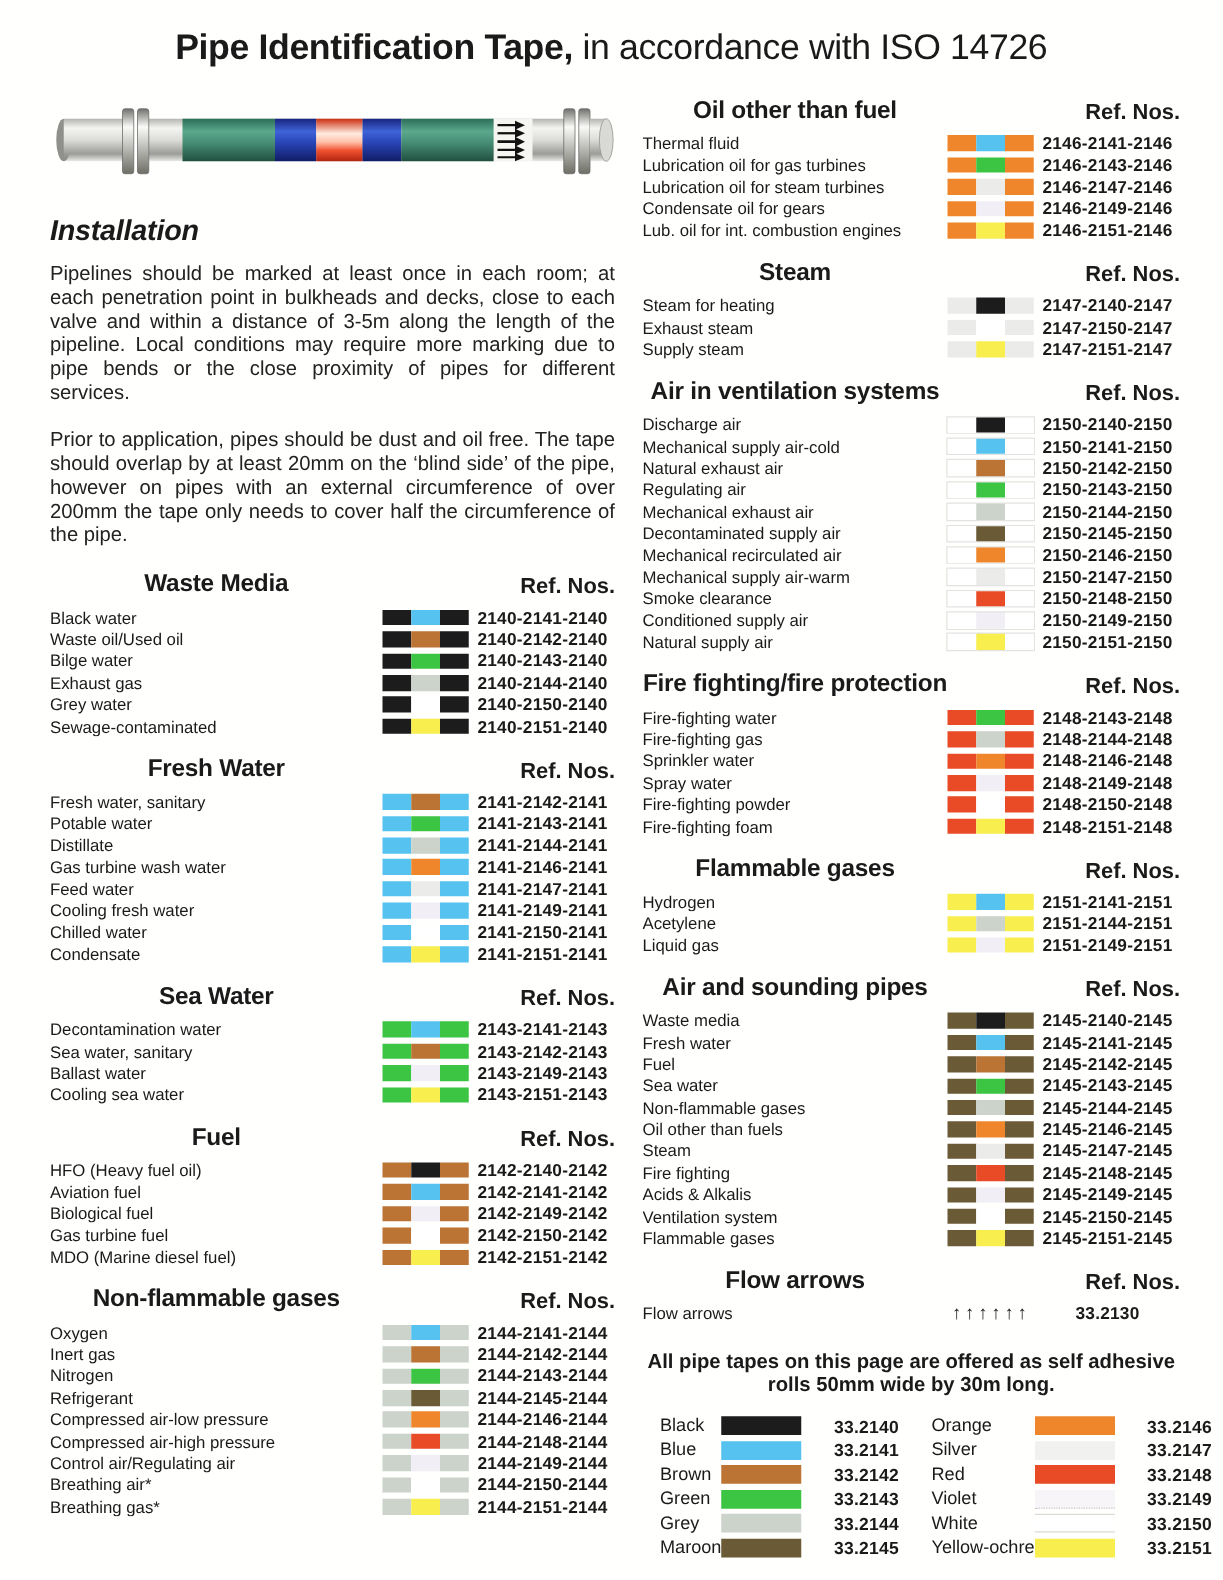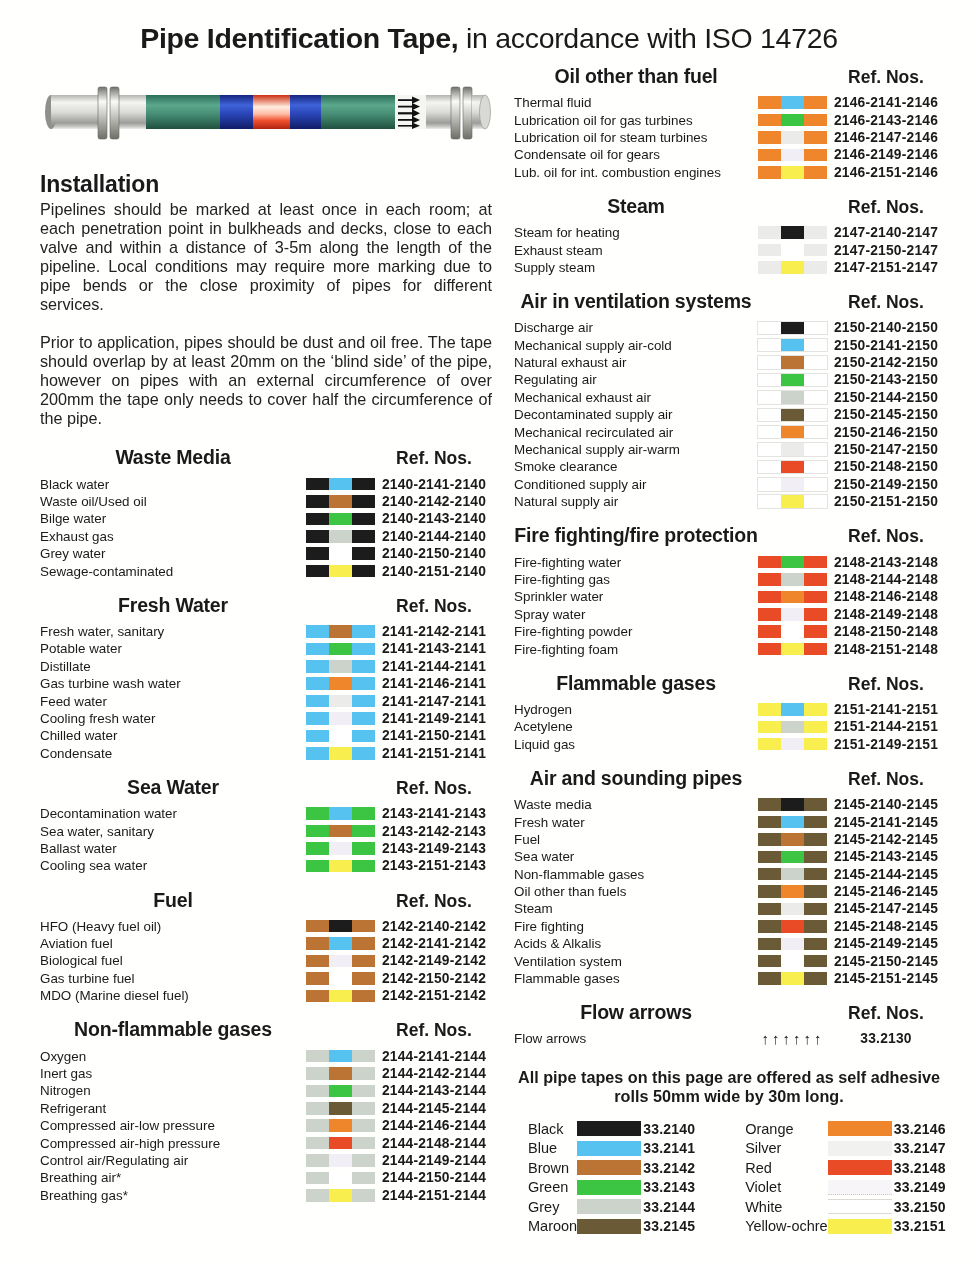--- a/index.html
+++ b/index.html
@@ -9,49 +9,49 @@
   }
   .title{margin:22px 0 6px;text-align:center;font-size:28.5px;font-weight:normal;letter-spacing:-0.3px;white-space:nowrap;}
   .title .tb{font-weight:bold;}
   .cols{display:flex;gap:22px;padding:0 34px 0 40px;}
   .col{display:block;}
   .col.left{width:452px;flex:0 0 452px;}
   .col.right{flex:1;min-width:0;}
 
   .pipe{display:block;margin:12px 0 20px 0;width:452px;height:76px;}
 
-  .inst-h{font-size:23px;font-weight:bold;margin:22px 0 2px;letter-spacing:-0.2px;}
+  .inst-h{font-size:23px;font-weight:bold;margin:22px 0 12px;letter-spacing:-0.2px;font-style:italic;}
   .para{font-size:16.2px;line-height:1.17;text-align:justify;margin:0 0 19px 0;color:#222;}
 
   .section{margin-top:14px;}
-  .section.first{margin-top:4px;}
+  .section.first{margin-top:16px;}
   .sec-head{display:grid;grid-template-columns:1fr 70px 116px;align-items:end;margin-bottom:6px;}
   .sec-title{grid-column:1;text-align:center;font-size:19.5px;font-weight:bold;letter-spacing:-0.2px;}
-  .ref-head{grid-column:3;text-align:center;font-size:17.5px;font-weight:bold;}
+  .ref-head{grid-column:3;text-align:right;font-size:17.5px;font-weight:bold;}
   .rows{display:block;}
   .row{display:grid;grid-template-columns:1fr 70px 116px;align-items:center;height:17.4px;}
   .lab{font-size:13.4px;white-space:nowrap;overflow:hidden;}
   .sw{display:flex;width:69px;height:12.5px;}
   .sw.outl{box-shadow:0 0 0 1px #e3e3e0;}
   .seg{flex:1 1 0;}
   .ref{font-size:13.8px;font-weight:bold;text-align:center;letter-spacing:0.2px;white-space:nowrap;}
 
   .flowrow .arrows{font-size:15px;font-weight:bold;text-align:center;letter-spacing:3px;white-space:nowrap;line-height:1;}
 
   .note{font-size:16.2px;font-weight:bold;text-align:center;line-height:1.22;margin:20px auto 12px;max-width:452px;}
 
   .legend{display:grid;grid-template-columns:1fr 1fr;column-gap:26px;margin-top:8px;padding:0 2px 0 14px;}
   .legend-col{display:block;}
   .lg-item{display:grid;grid-template-columns:1fr 66px 76px;align-items:center;height:19.5px;}
   .lg-name{font-size:14.5px;white-space:nowrap;}
   .lg-sw{width:64px;height:15px;}
   .lg-sw.lg-white{background:#ffffff;border-top:1px solid #ddd9d4;border-bottom:1px solid #ddd9d4;height:13px;}
   .lg-sw.lg-violet{background:#f8f5f8;border-bottom:1px dotted #cfc6cf;height:14px;}
   .lg-sw.lg-silver{background:#f1f1ef;}
-  .lg-ref{font-size:14px;font-weight:bold;text-align:left;letter-spacing:0.2px;}
+  .lg-ref{font-size:14px;font-weight:bold;text-align:right;letter-spacing:0.2px;}
 </style>
 </head>
 <body>
 
 <div class="page">
 
   <h1 class="title"><span class="tb">Pipe Identification Tape,</span><span class="tr"> in accordance with ISO 14726</span></h1>
 
   <div class="cols">
 

